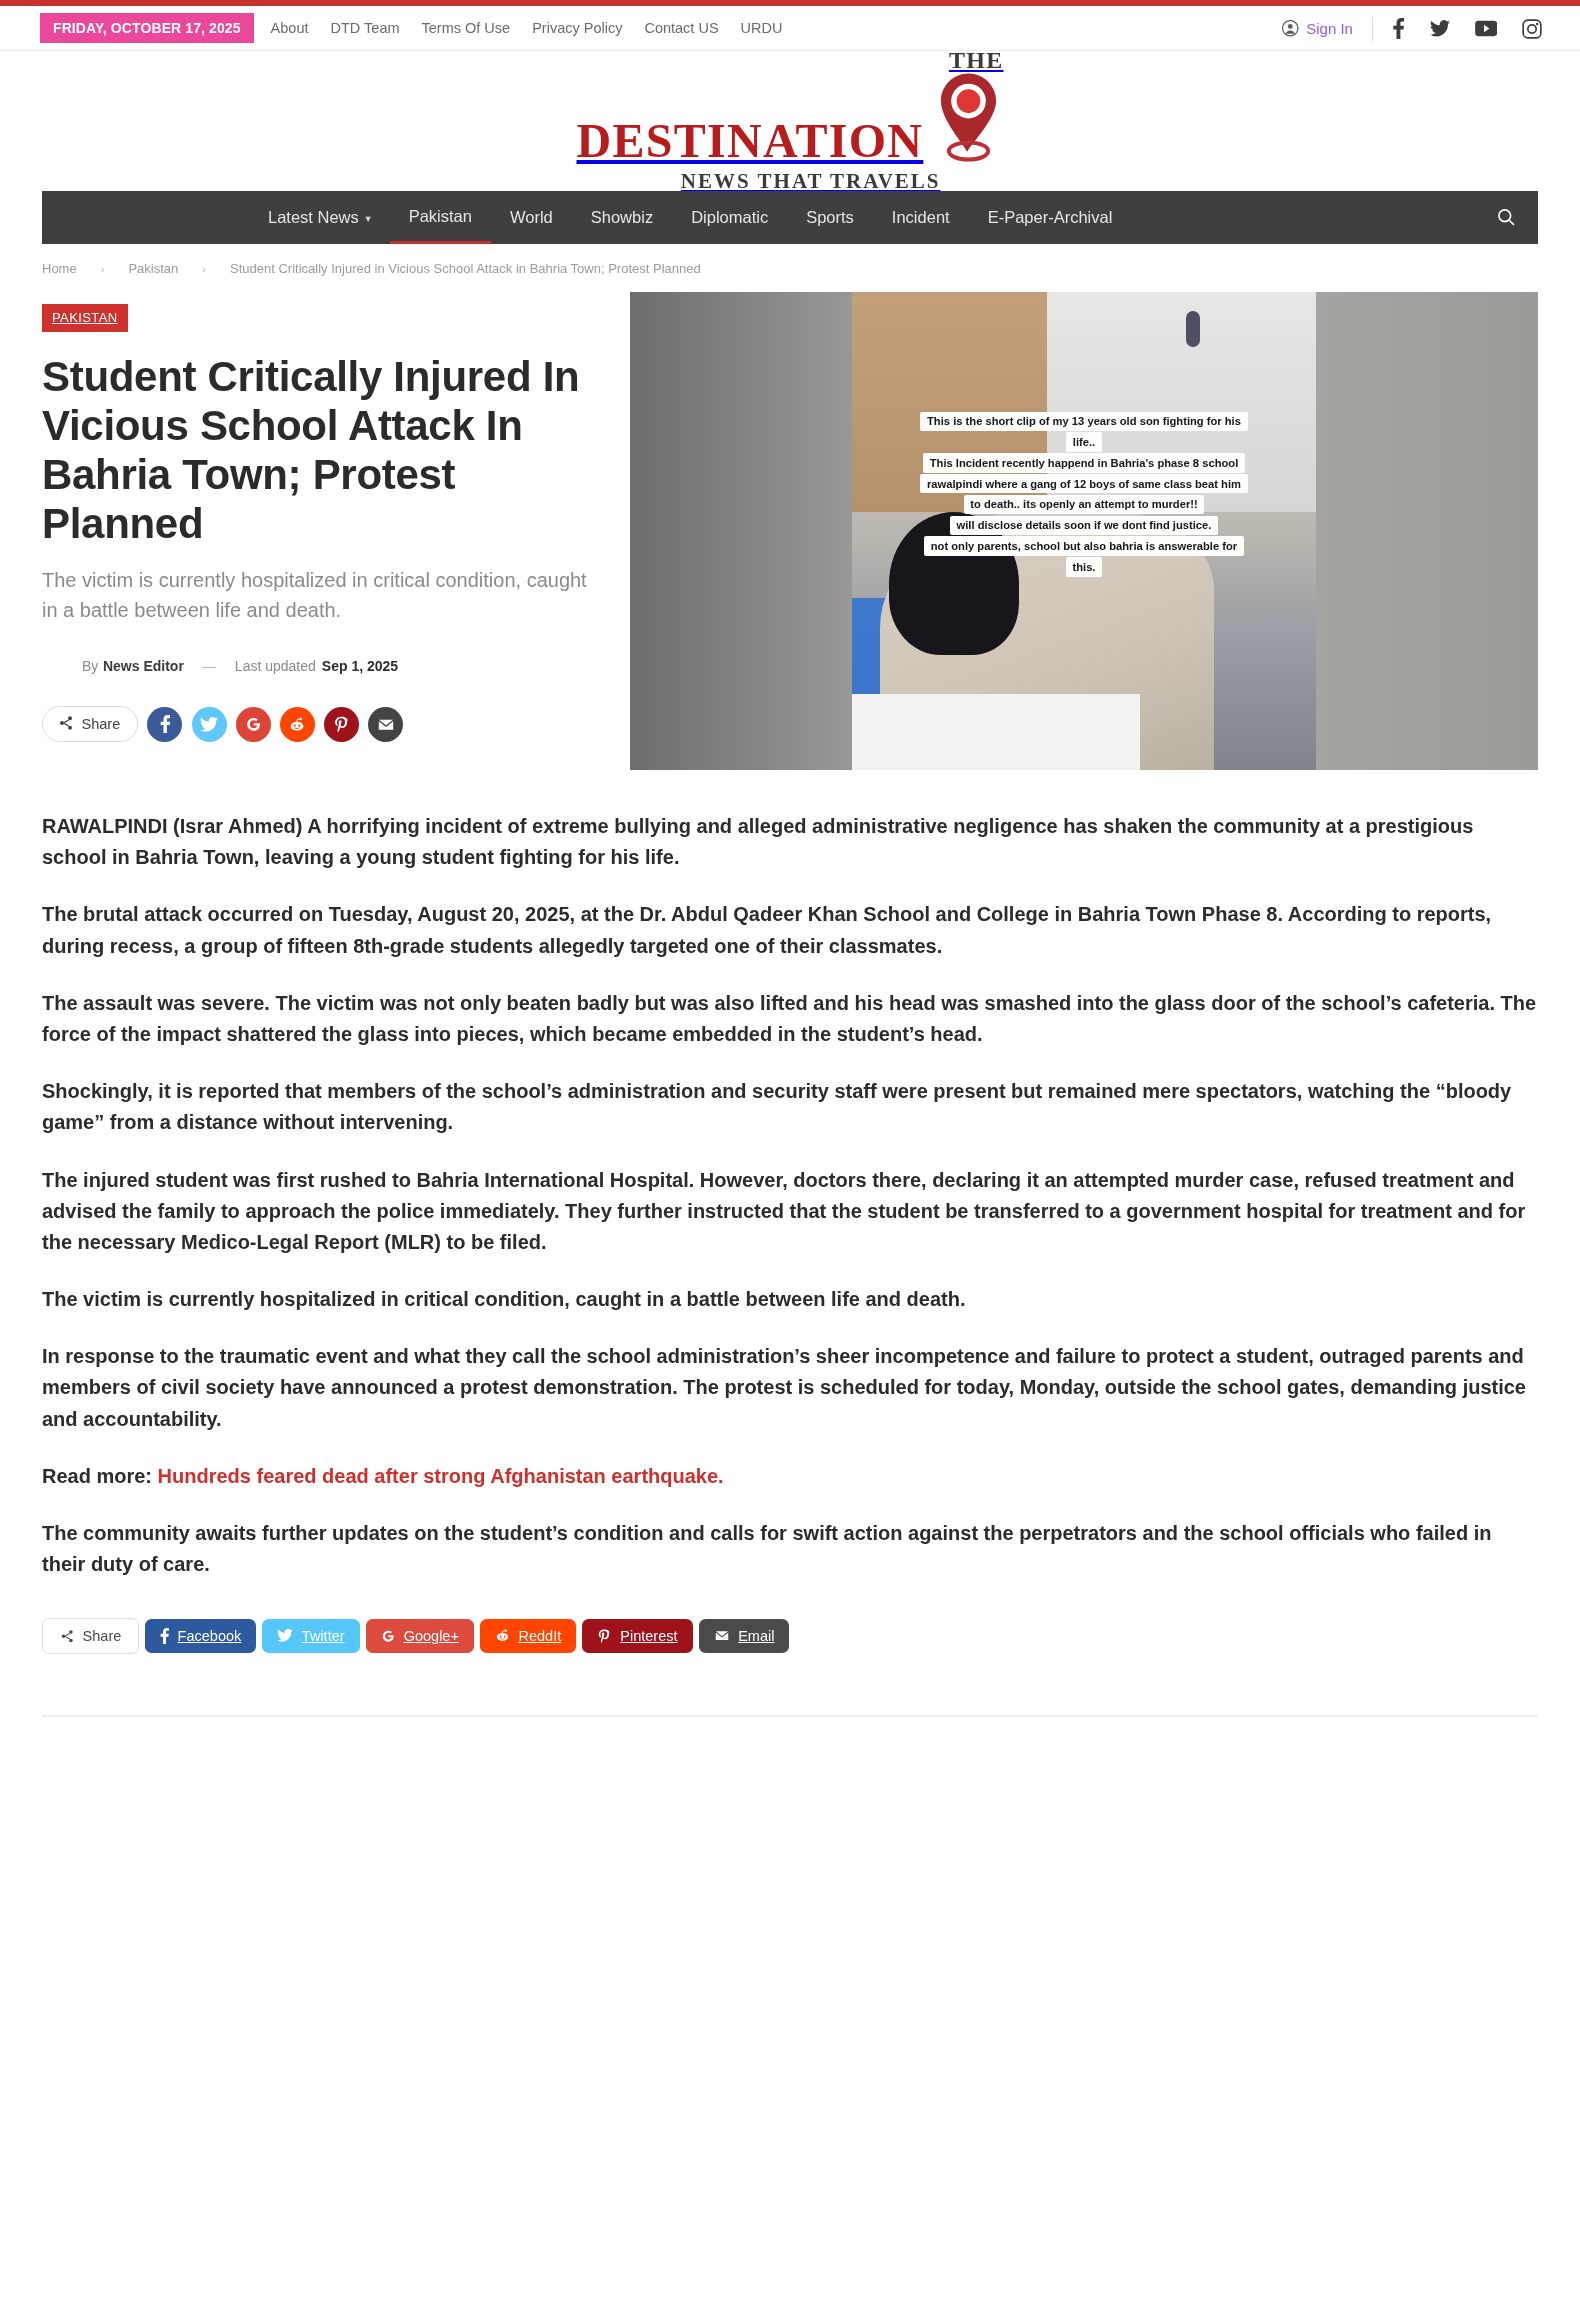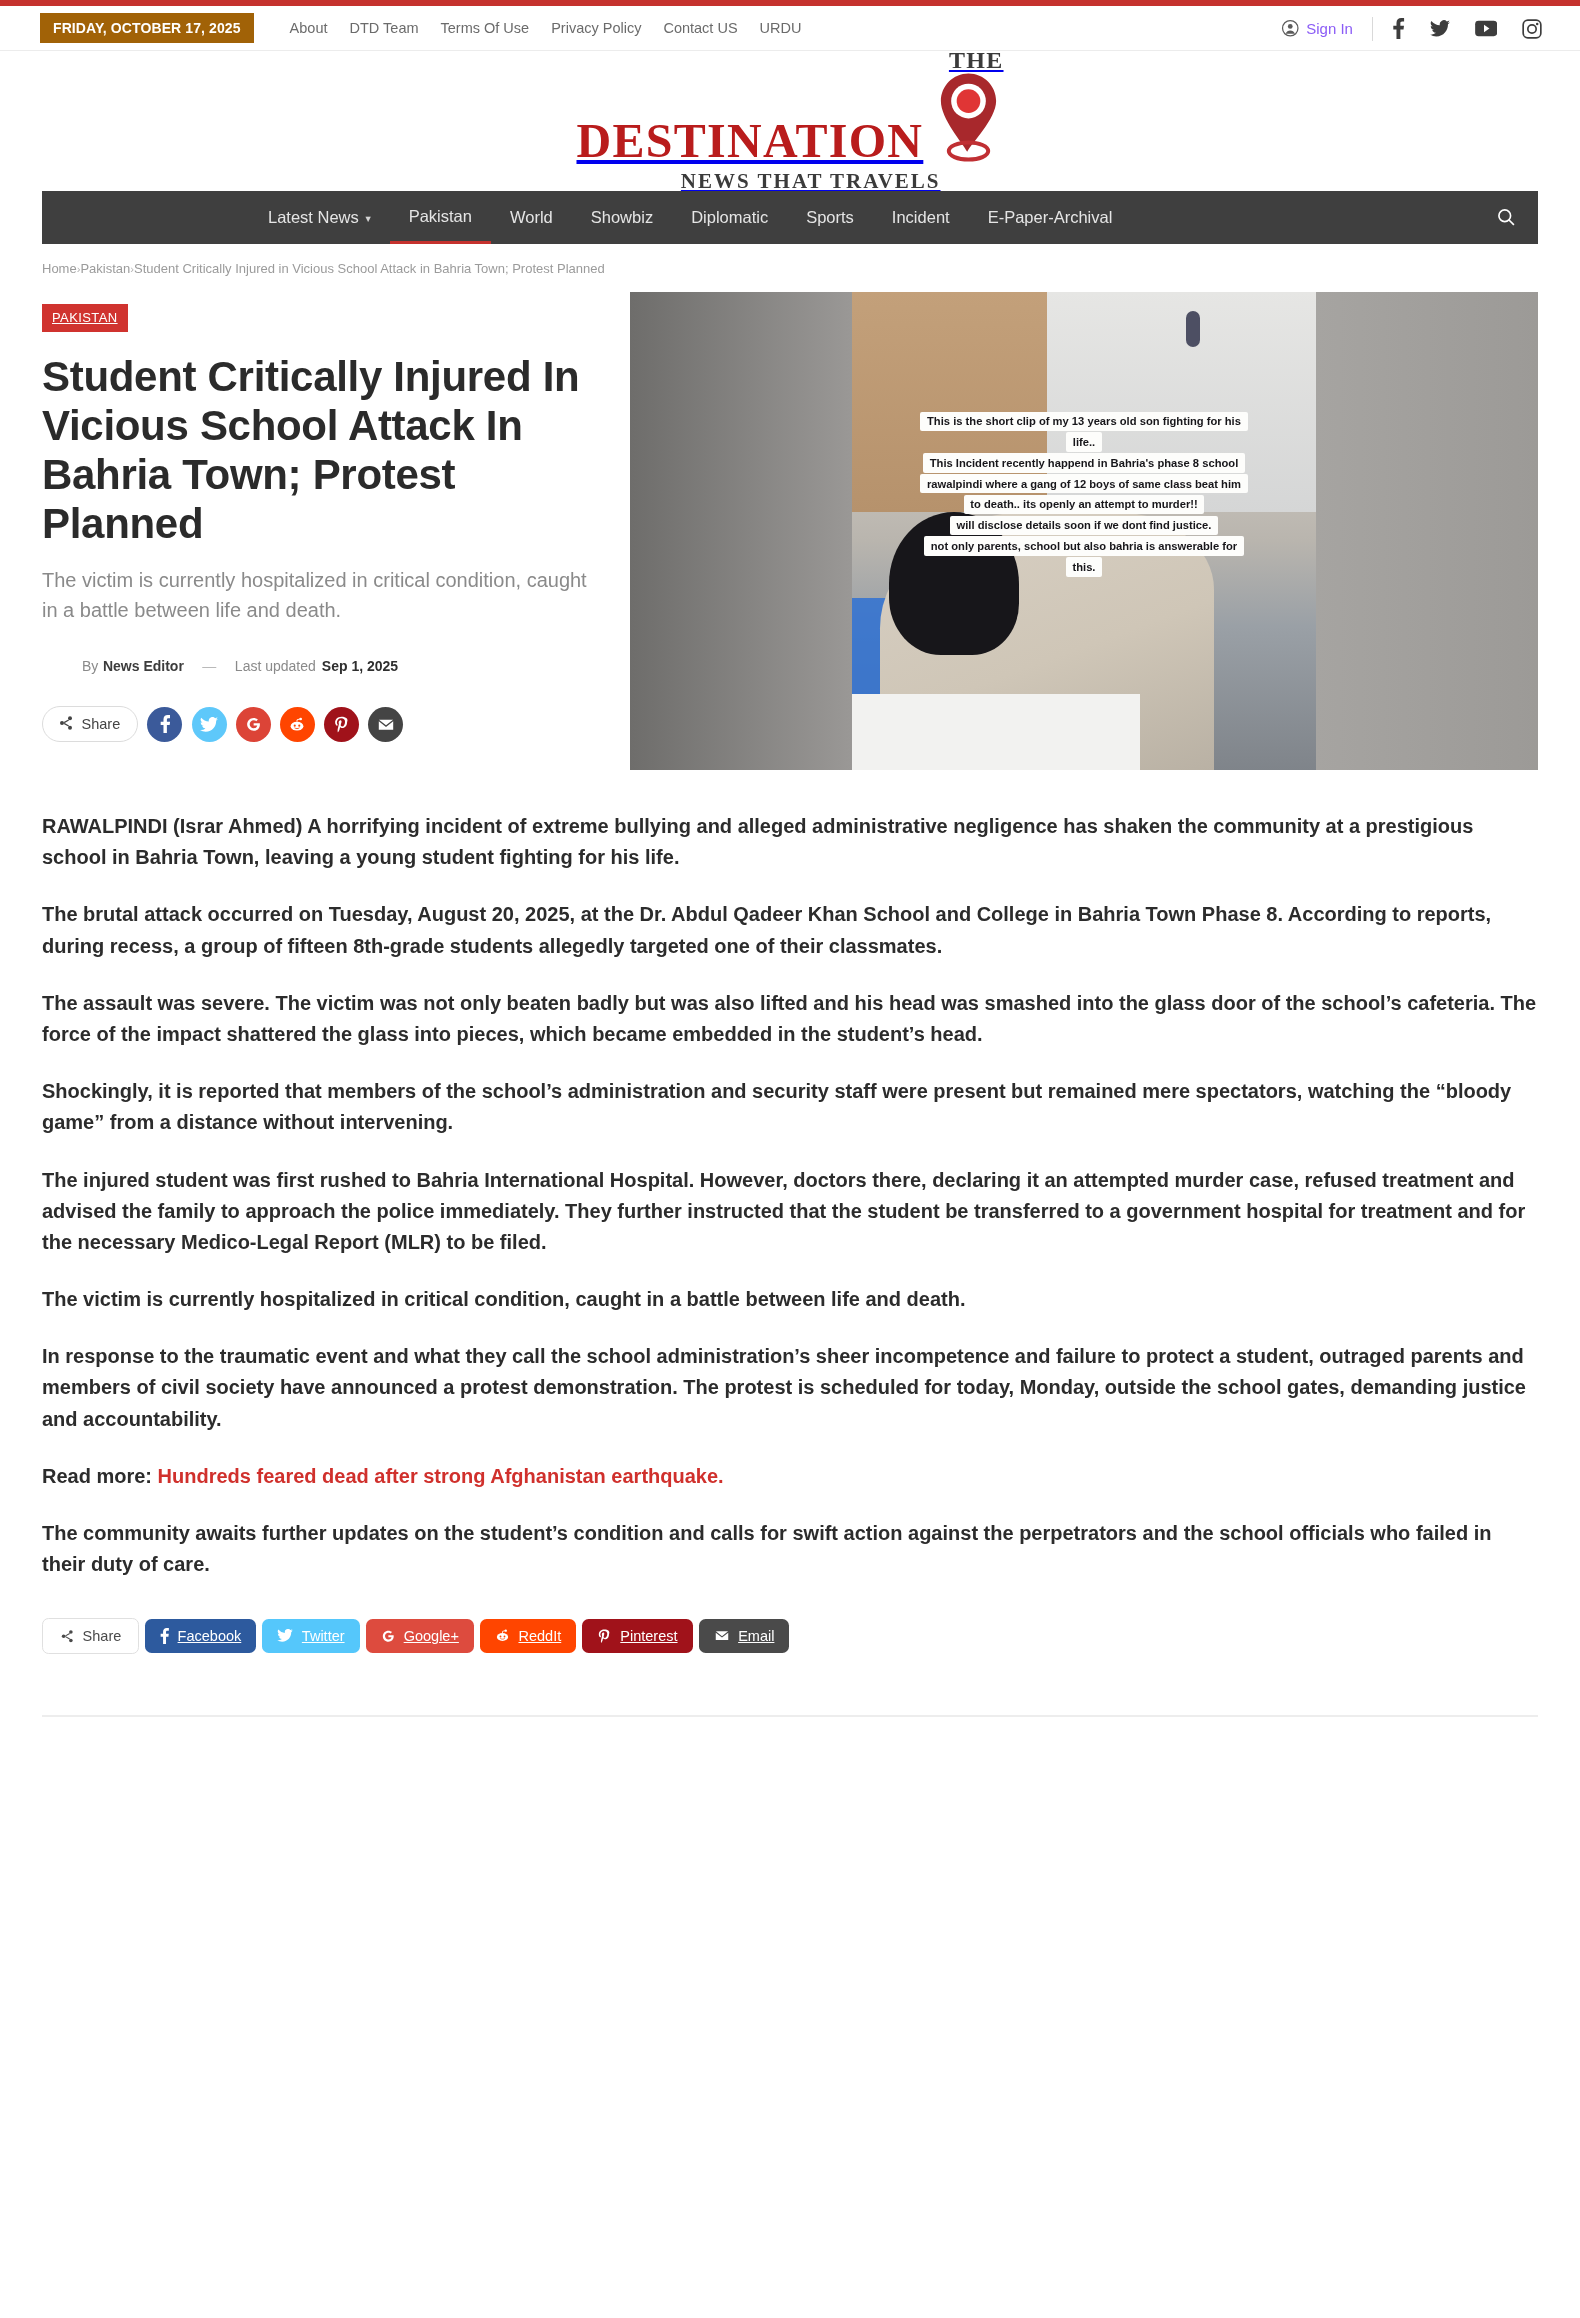--- a/index.html
+++ b/index.html
@@ -13,23 +13,23 @@
   
   .top-rule { height:6px; background:#c5322e; width:100%; }
 
   
   .topbar{
     height:45px; display:flex; align-items:center;
     padding:0 40px 0 40px; border-bottom:0.7px solid #ececec;
     position:relative;
   }
   .date-pill{
-    background:#a16207; color:#fff; font-size:14px; font-weight:700;
+    background:#ec4899; color:#fff; font-size:14px; font-weight:700;
     letter-spacing:0.1px; padding:7.2px 13px; white-space:nowrap;
-    margin-right:36px;
+    margin-right:17px;
   }
   .topnav{ display:flex; align-items:center; gap:22px; }
   .topnav a{
     color:#6b6b6b; font-size:14.5px; text-decoration:none; white-space:nowrap;
   }
   .top-right{
     position:absolute; right:38px; top:0; height:45px;
     display:flex; align-items:center; gap:0;
   }
   .signin{ display:flex; align-items:center; gap:7.2px; color:#8b5cf6; font-size:15px; }
@@ -71,21 +71,21 @@
   }
   .nav-item.active{ border-bottom:3.3px solid #c5322e; }
   .caret{ margin-left:6.6px; font-size:10.5px; opacity:.9; }
   .nav-search{
     position:absolute; right:22.4px; top:0; bottom:0;
     display:flex; align-items:center; color:#fff;
   }
 
   
   .crumbs{
-    margin:17px 42px 0 42px; display:flex; align-items:center; gap:0;
+    margin:17px 42px 0 42px; display:flex; align-items:center; gap:24px;
     font-size:13px; color:#9b9b9b; flex-wrap:nowrap;
   }
   .crumbs .sep{ color:#b5b5b5; font-size:11.2px; }
   .crumbs a{ color:#9b9b9b; text-decoration:none; }
 
   
   .article-head{
     margin:16px 42px 0 42px; display:flex; gap:24px; align-items:flex-start;
   }
   .head-left{ width:564px; flex:0 0 564px; padding-top:12px; }

